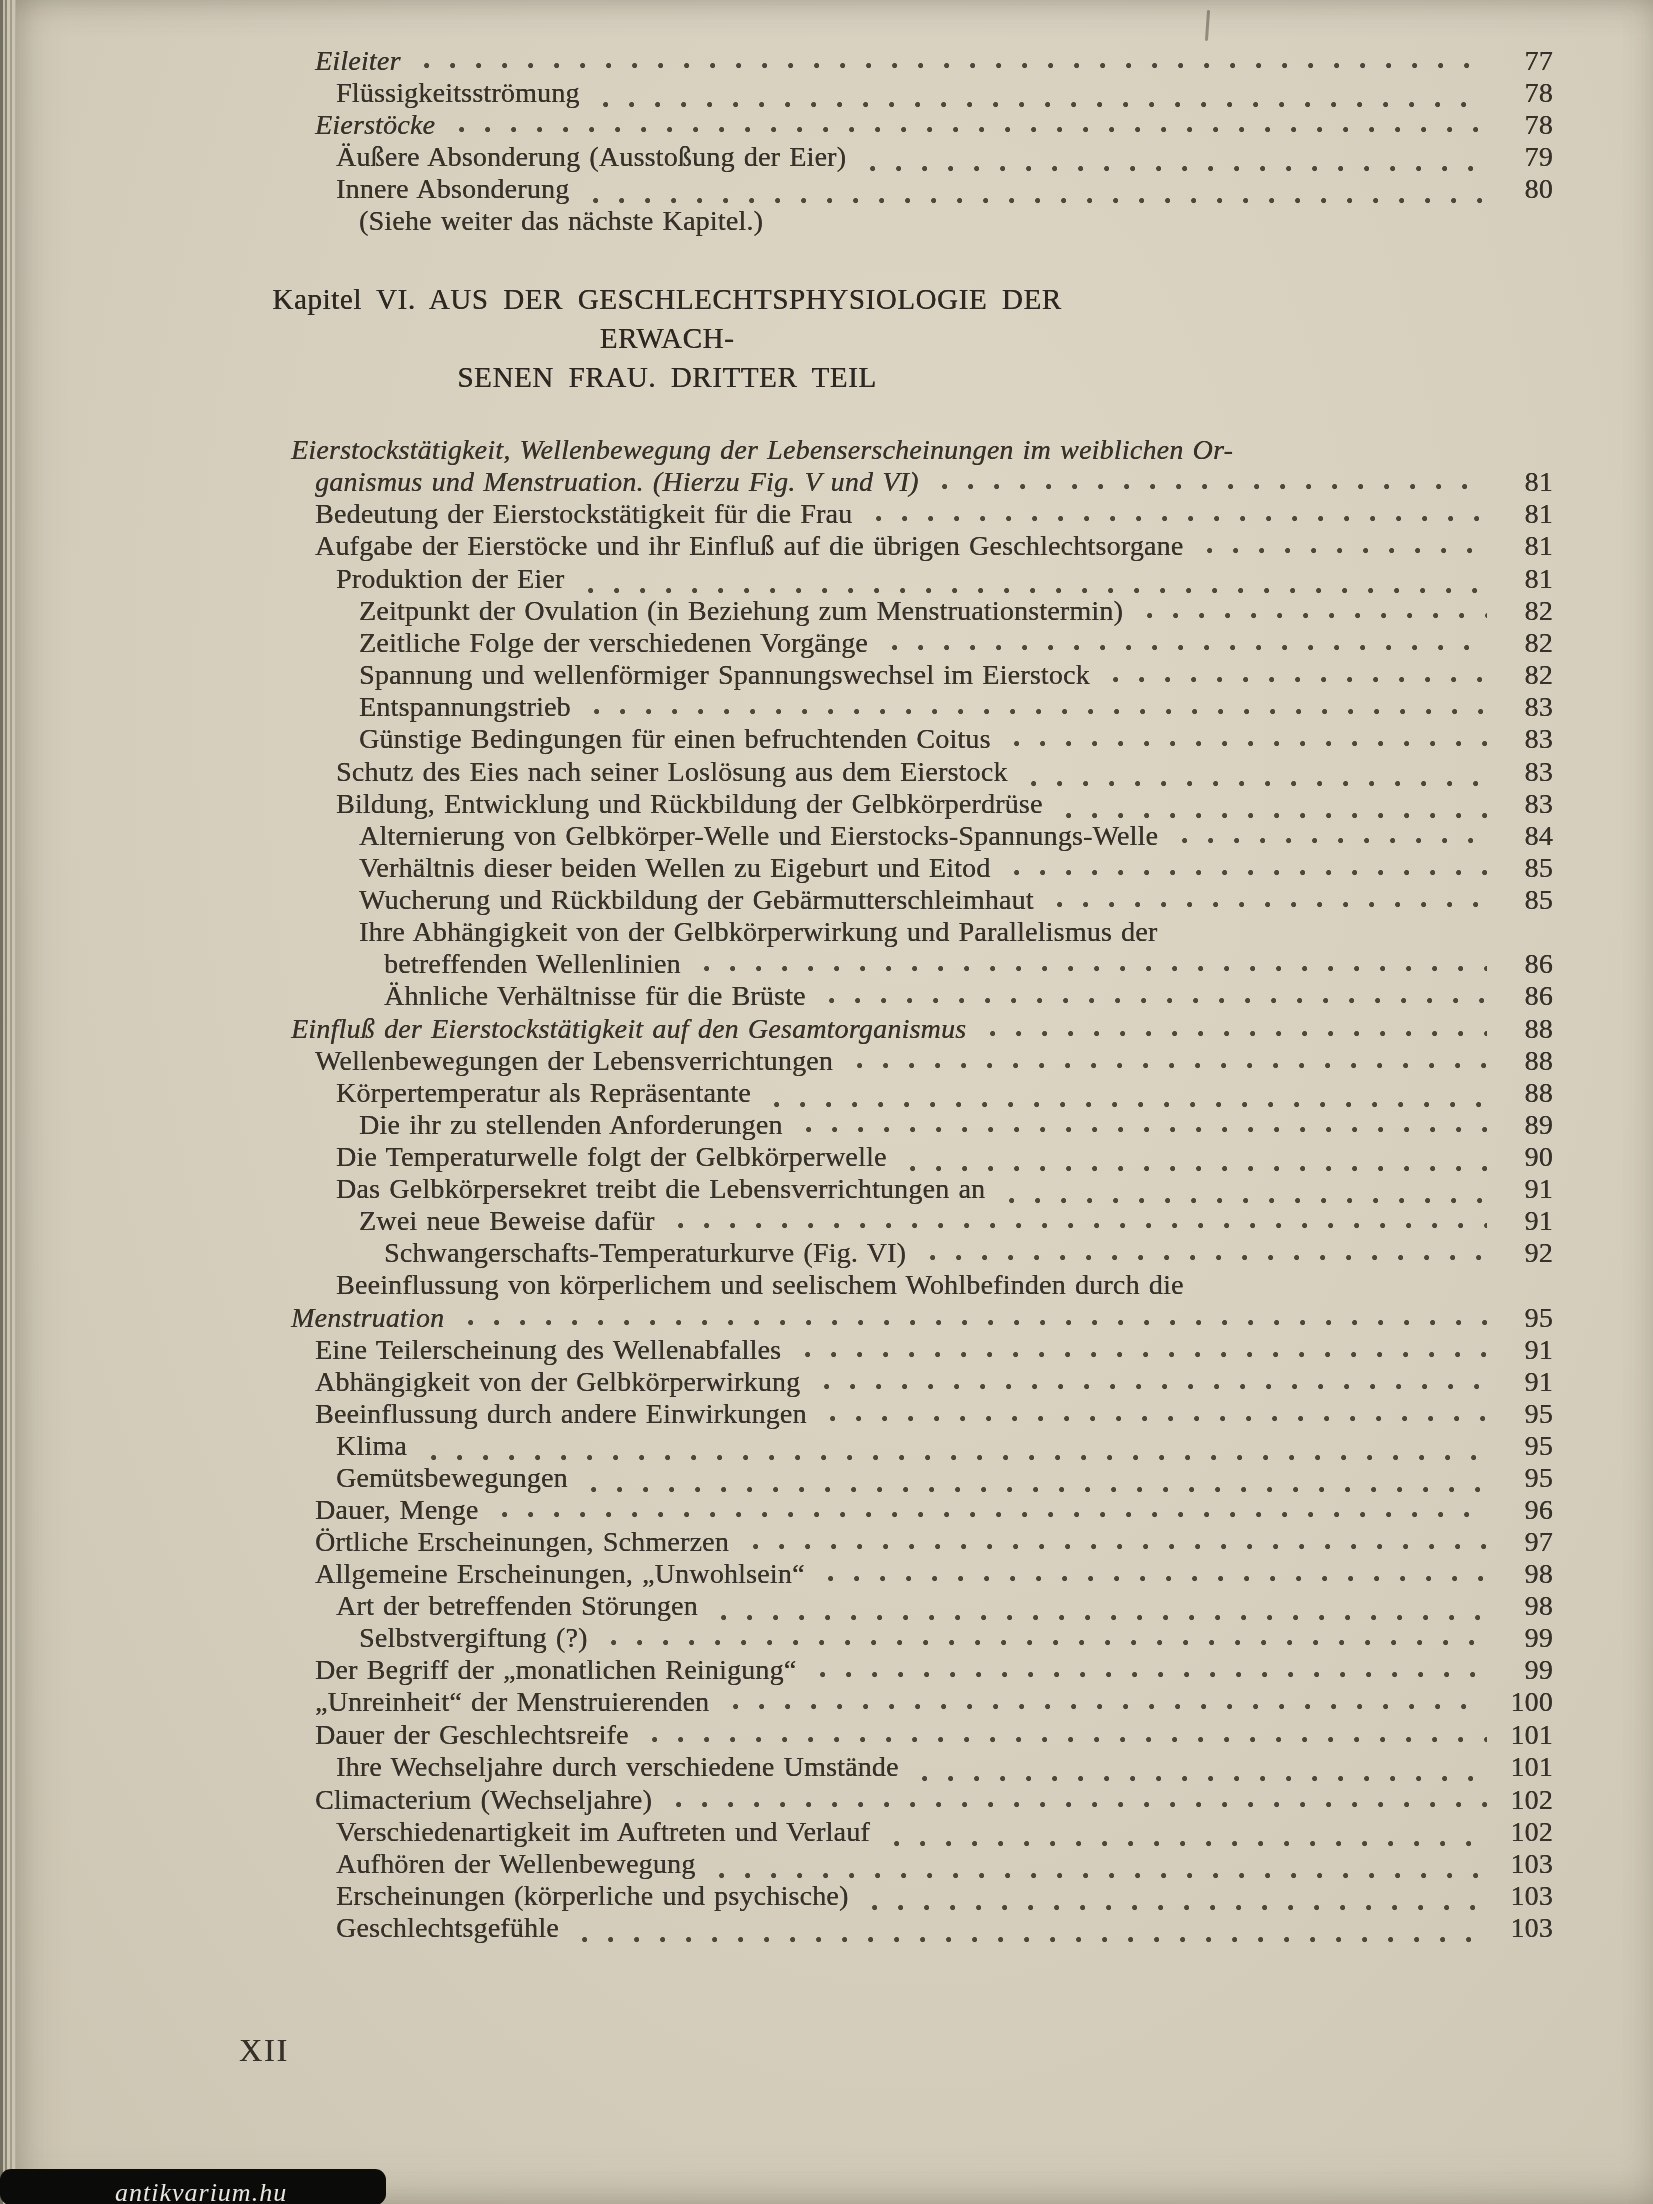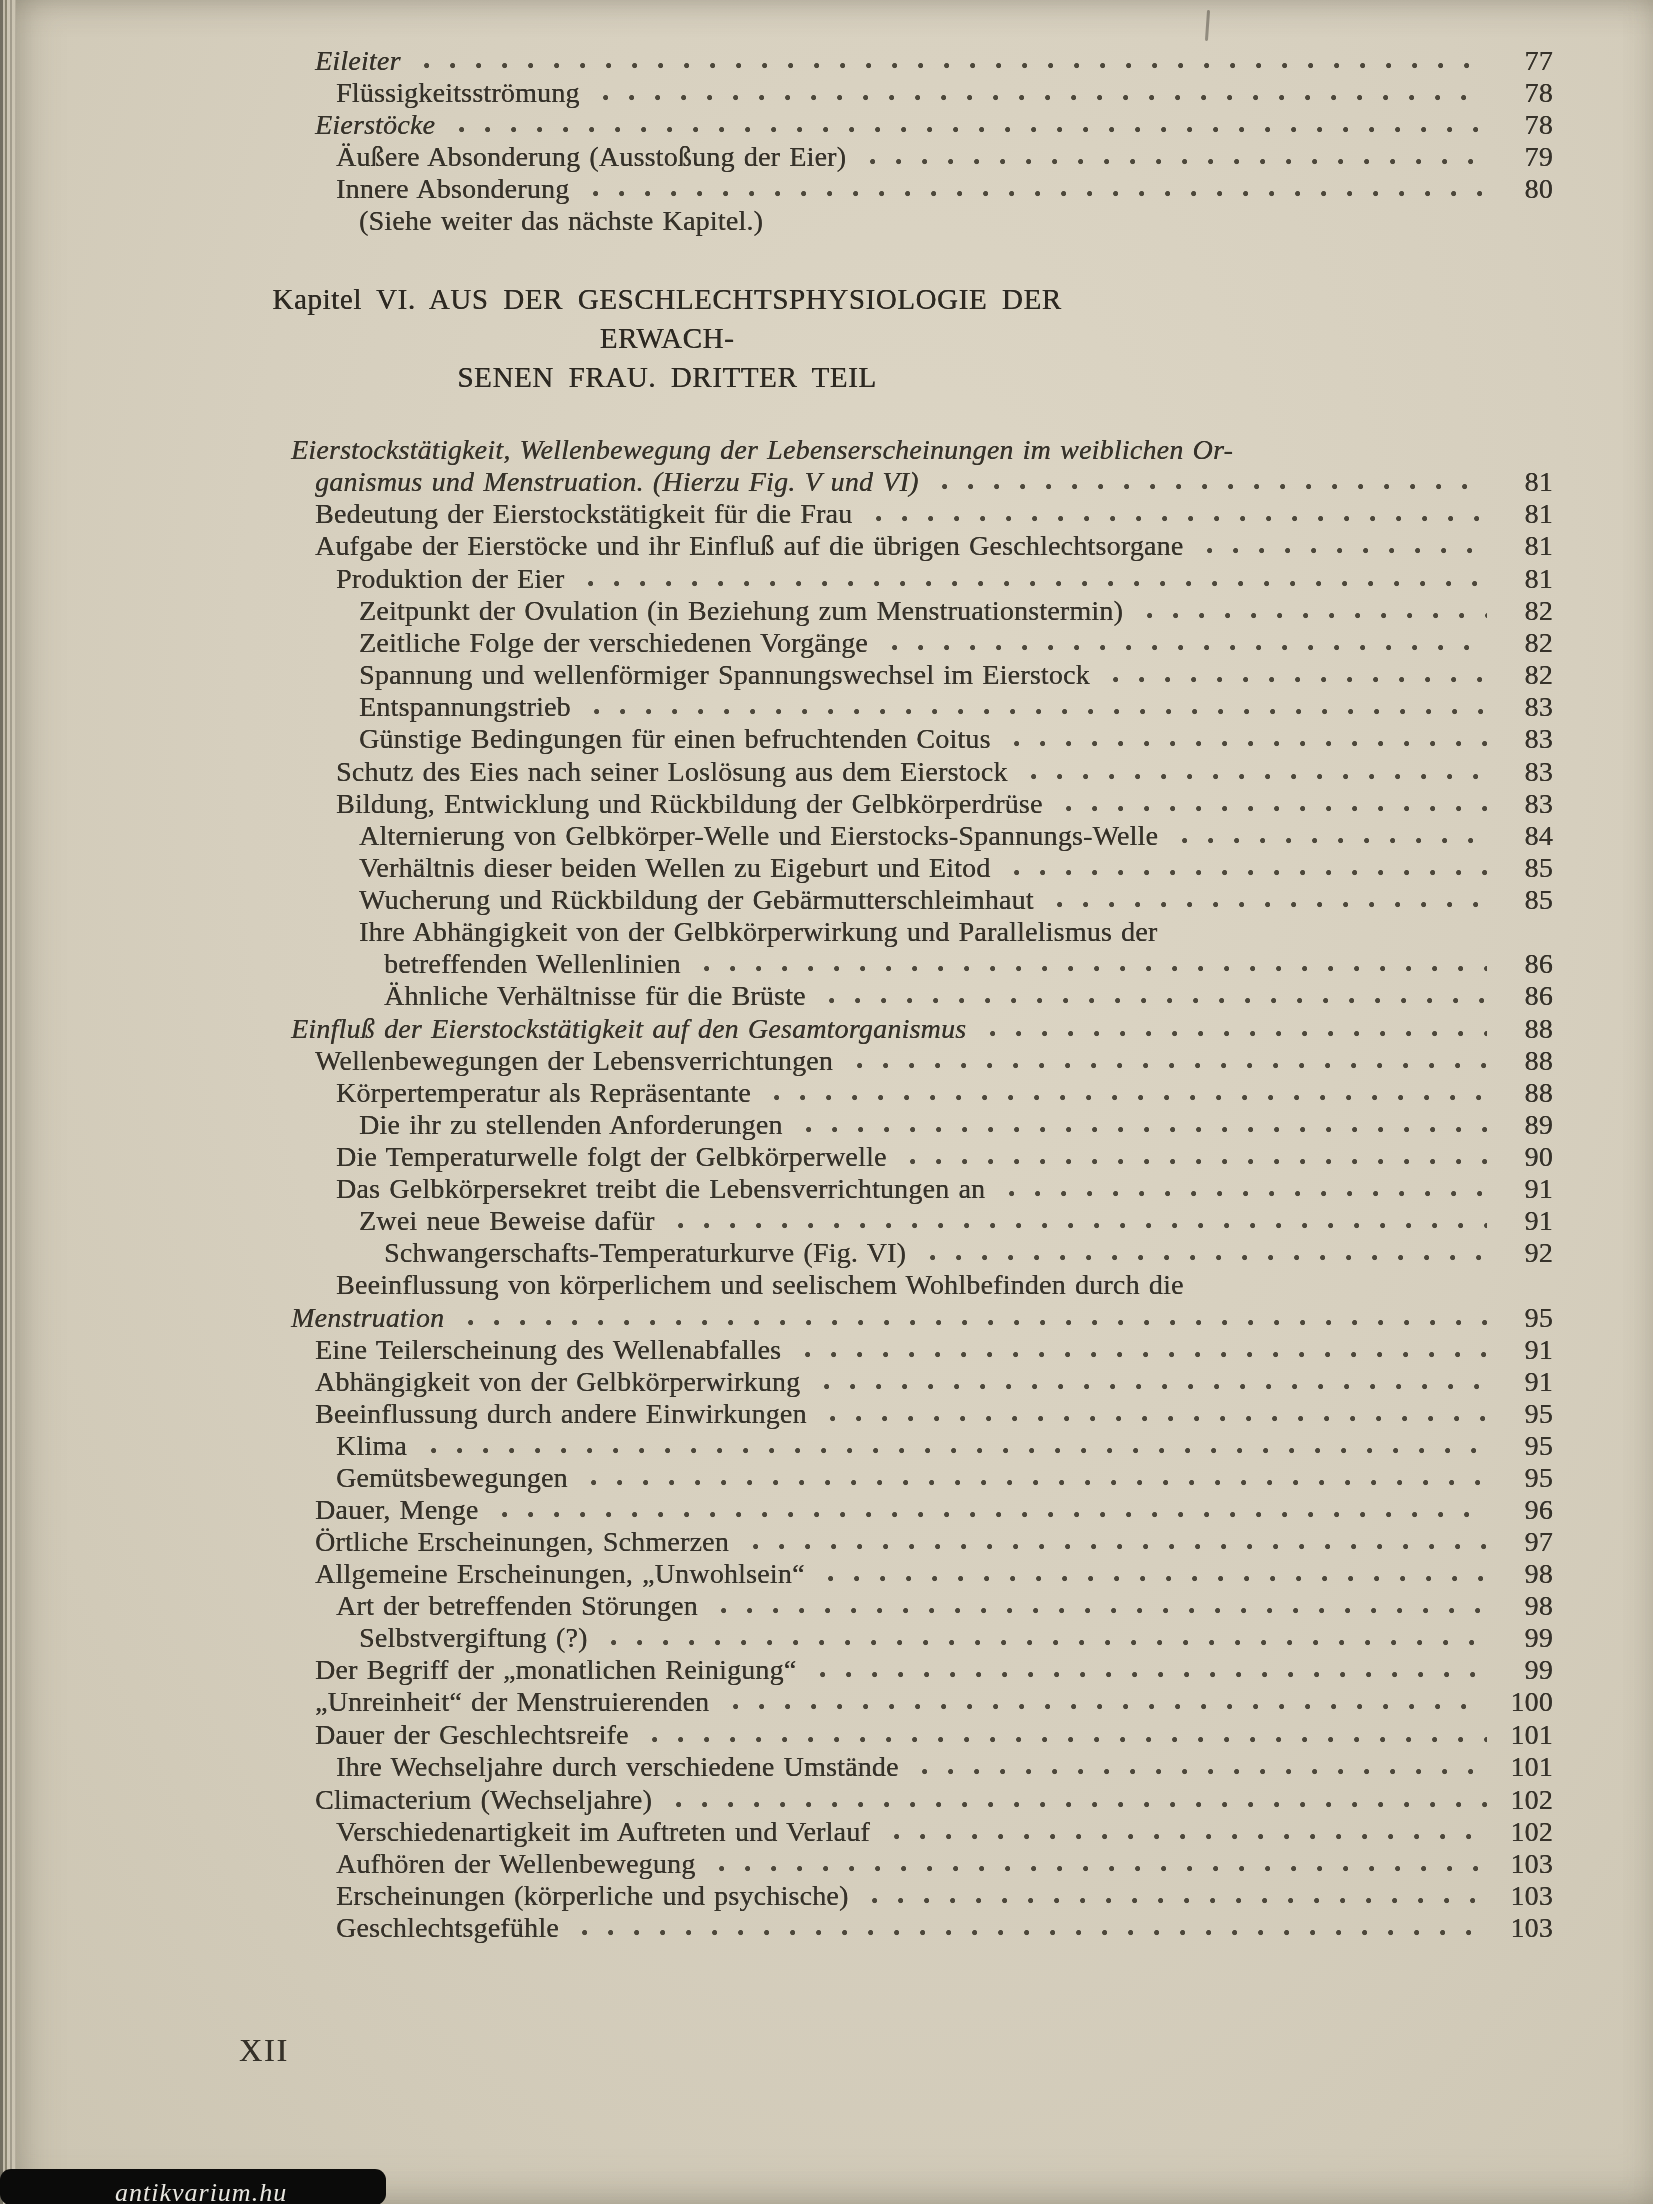--- a/index.html
+++ b/index.html
@@ -31,21 +31,21 @@
     position:absolute;left:291px;right:101px;top:45px;
     font-size:28px;line-height:32px;letter-spacing:0.2px;word-spacing:1.9px;
     text-shadow:0.2px 0 0 currentColor;
   }
   .row{display:flex;align-items:baseline;}
   .row.gap{margin-top:1px;}
   .t{white-space:pre-wrap;}
   .it{font-style:italic;}
   .ind0{padding-left:0;}
   .ind1{padding-left:24px;}
-  .ind2{padding-left:45px;}
+  .ind2{padding-left:45px;align-items:flex-end;}
   .ind3{padding-left:68px;}
   .ind4{padding-left:93px;}
   .dots{
     flex:1;min-width:33px;height:8.7px;display:inline-block;
     margin:0 9.7px 0 13.6px;
     background-image:radial-gradient(circle at 12.6px 4.4px, rgba(58,53,41,.88) 2.1px, rgba(58,53,41,0) 2.9px);
     background-size:26px 8.7px;background-repeat:repeat-x;
   }
   .pg{width:56px;text-align:right;flex:0 0 auto;}
   .heading{

